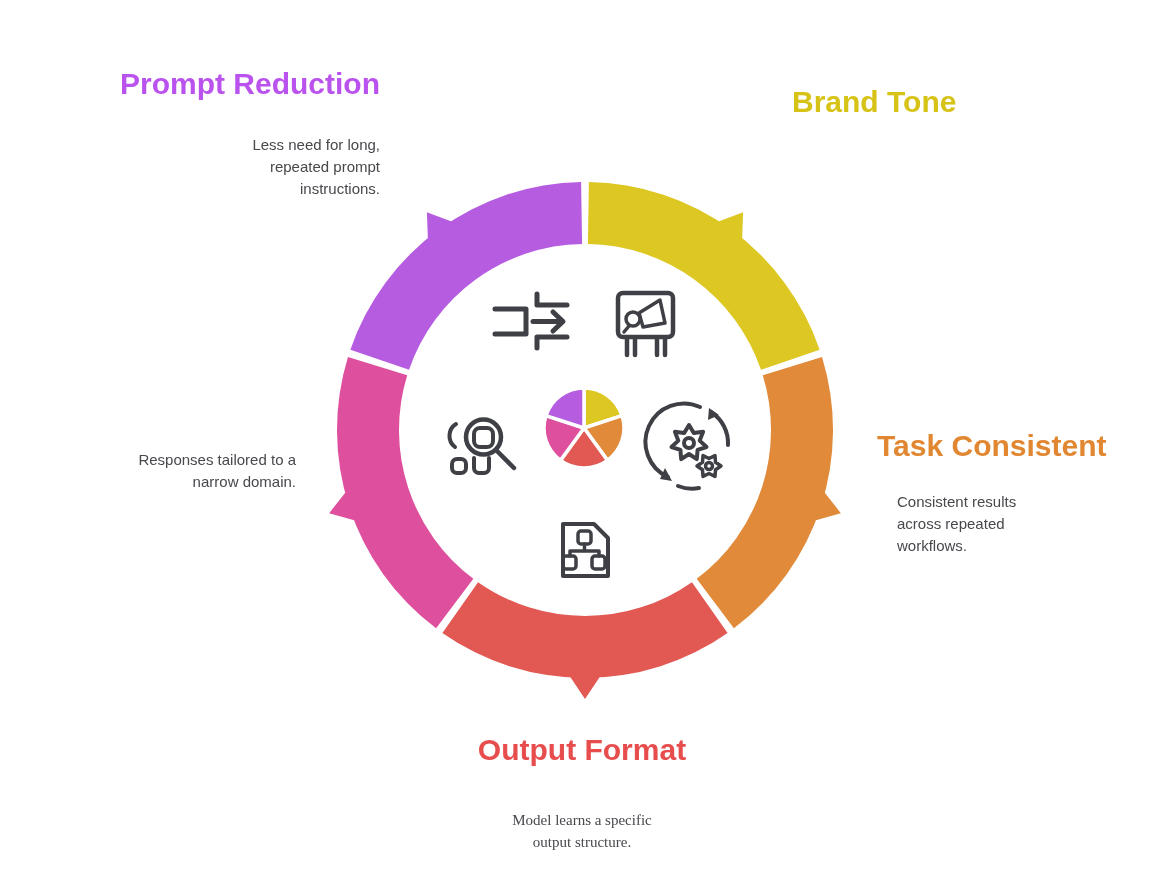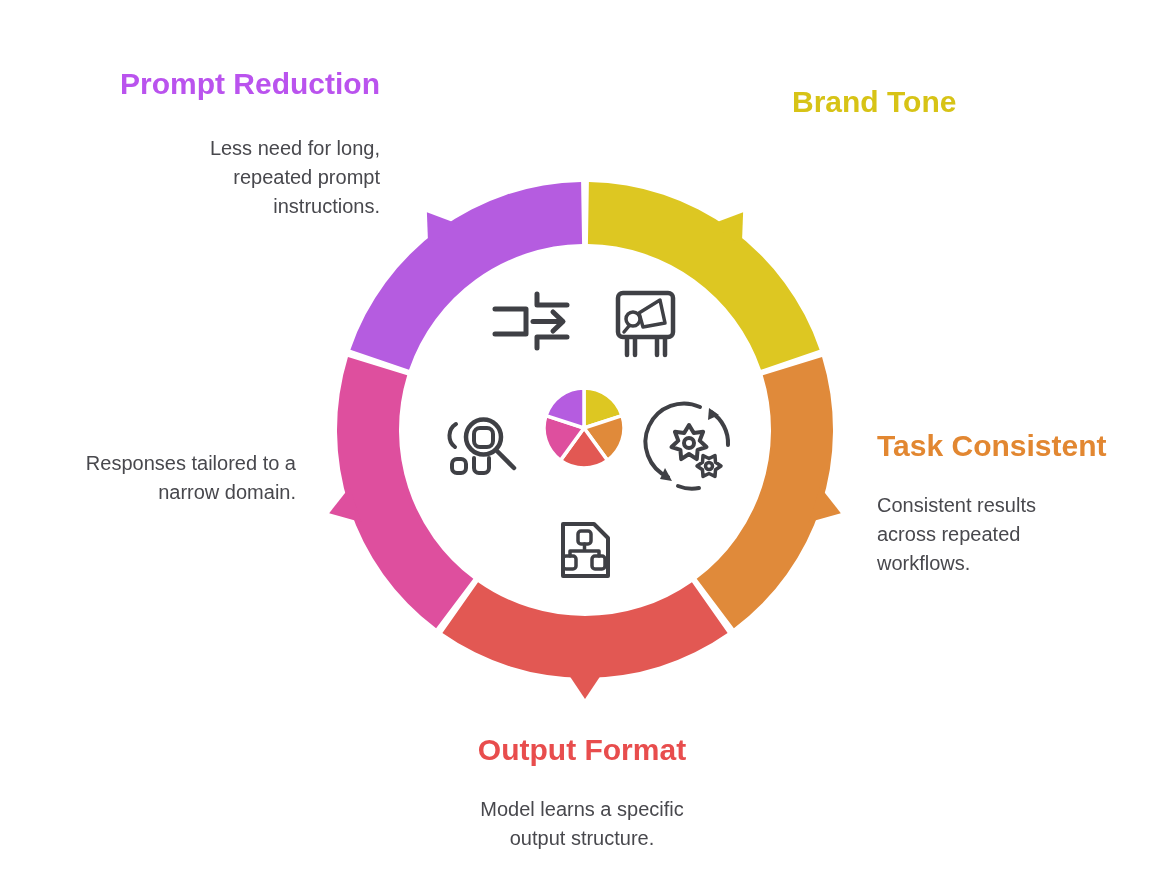--- a/index.html
+++ b/index.html
@@ -2,31 +2,31 @@
 <html><head>
 <meta charset="utf-8">
 <style>
   html,body{margin:0;padding:0;background:#ffffff;}
   body{width:1176px;height:882px;position:relative;overflow:hidden;
        font-family:"Liberation Sans", sans-serif;}
   #canvas{position:absolute;inset:0;width:1176px;height:882px;border-radius:11px;}
   svg#wheel-svg{position:absolute;left:0;top:0;}
   .block{position:absolute;}
   .block h2{margin:0;font-size:30px;font-weight:700;line-height:1.2;white-space:pre-line;}
-  .block p{margin:32px 0 0;font-size:20px;font-weight:400;color:#48484d;
+  .block p{margin:32px 0 0;font-size:15px;font-weight:400;color:#48484d;
            line-height:1.45;white-space:pre-line;}
   #b-prompt{left:56px;top:66px;width:324px;text-align:right;}
   #b-brand{left:792px;top:84px;width:340px;text-align:left;}
   #b-brand p{margin-top:30px;}
   #b-task{left:877px;top:428px;width:299px;text-align:left;}
-  #b-task p{margin-top:27px;}
+  #b-task p{margin-top:27px;margin-left:20px;}
   #b-domain{left:10px;top:426px;width:286px;text-align:right;}
   #b-domain p{margin-top:23px;}
   #b-output{left:408px;top:732px;width:348px;text-align:center;}
-  #b-output p{margin-top:27px;}
+  #b-output p{margin-top:42px;font-family:Liberation Serif, serif;}
   .icon-stroke{fill:none;stroke:#3f4045;stroke-linecap:round;stroke-linejoin:round;}
   .icon-fill{fill:#ffffff;stroke:#3f4045;stroke-linejoin:round;}
 </style>
 </head>
 <body>
 
 <div id="canvas">
 
   <svg id="wheel-svg" width="1176" height="882" viewBox="0 0 1176 882">
 

